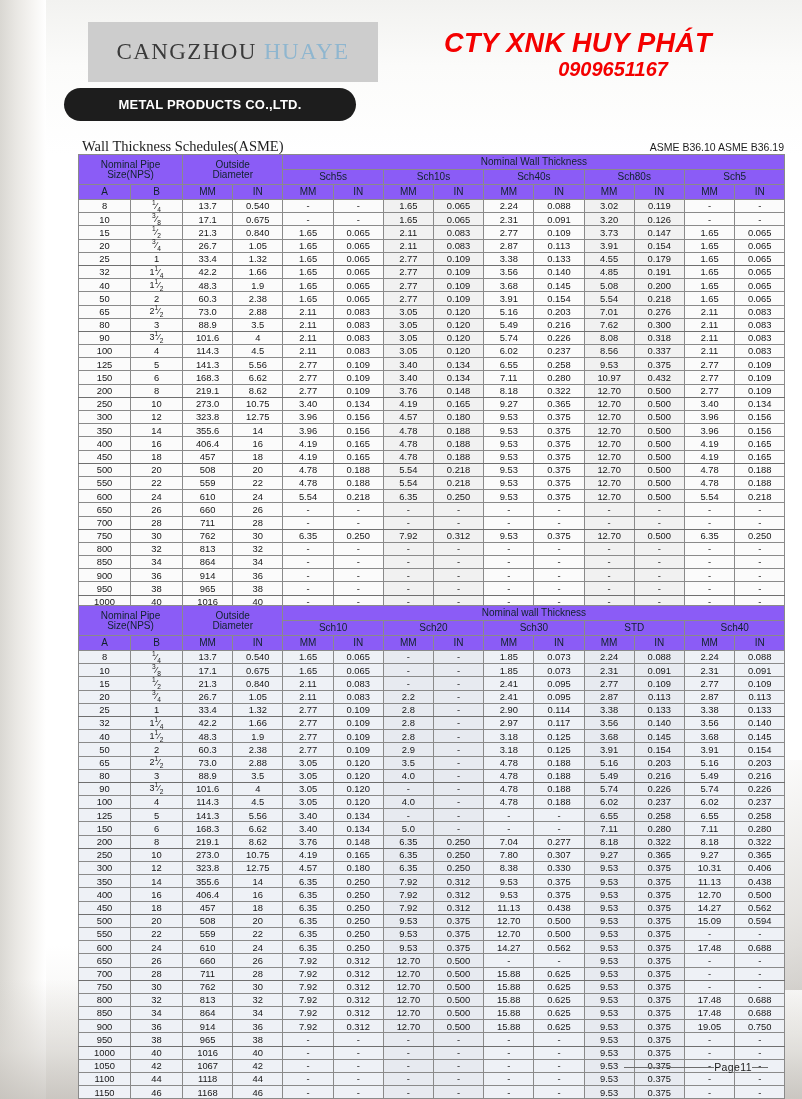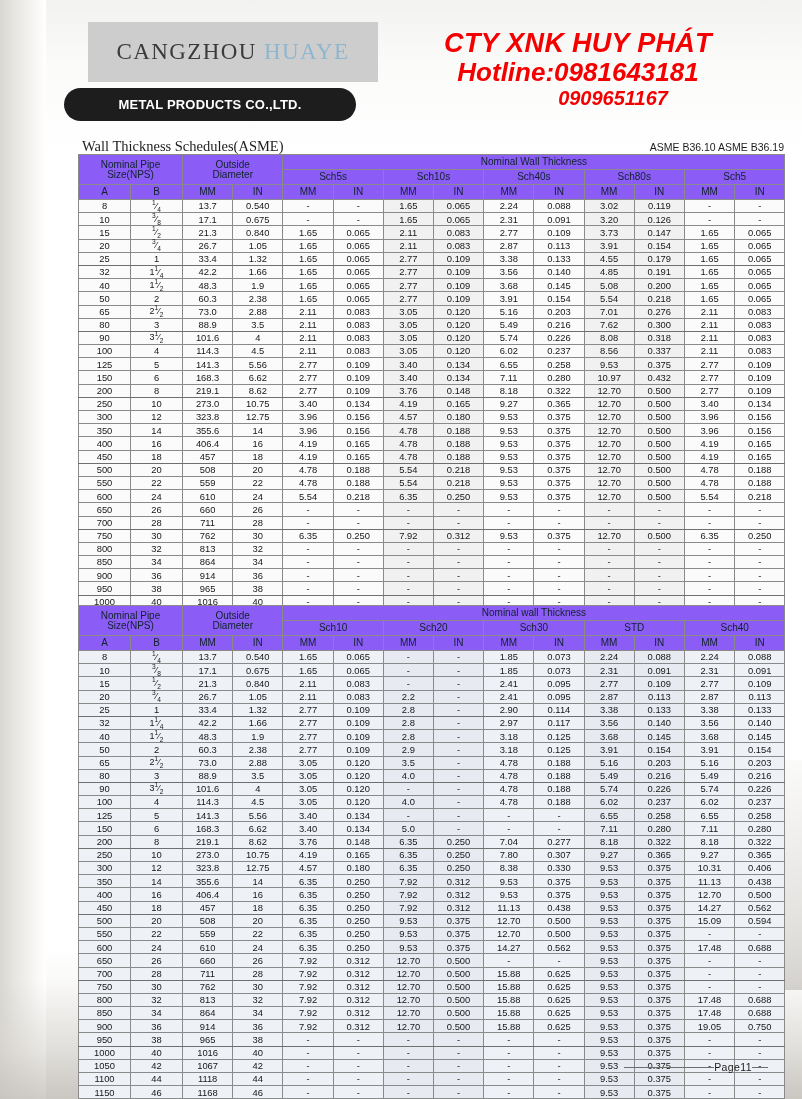--- a/index.html
+++ b/index.html
@@ -92,21 +92,20 @@
     <div class="logo-text">
       <span class="c1">CANGZHOU</span>
       <span class="c2">HUAYE</span>
     </div>
   </div>
   <div class="logo-pill">
     <span>METAL PRODUCTS CO.,LTD.</span>
   </div>
   <div class="company">
     <div class="l1">CTY XNK HUY PHÁT</div>
-    <div class="l2">Hotline:0981643181</div>
     <div class="l3">0909651167</div>
   </div>
 </div>
 
 <div class="doc-title">Wall Thickness Schedules(ASME)</div>
 <div class="std-ref">ASME B36.10 ASME B36.19</div>
 
 <div class="tbl-wrap" id="wrap1" style="top:154px;">
   <table class="sched t1" id="table1">
     <colgroup>

